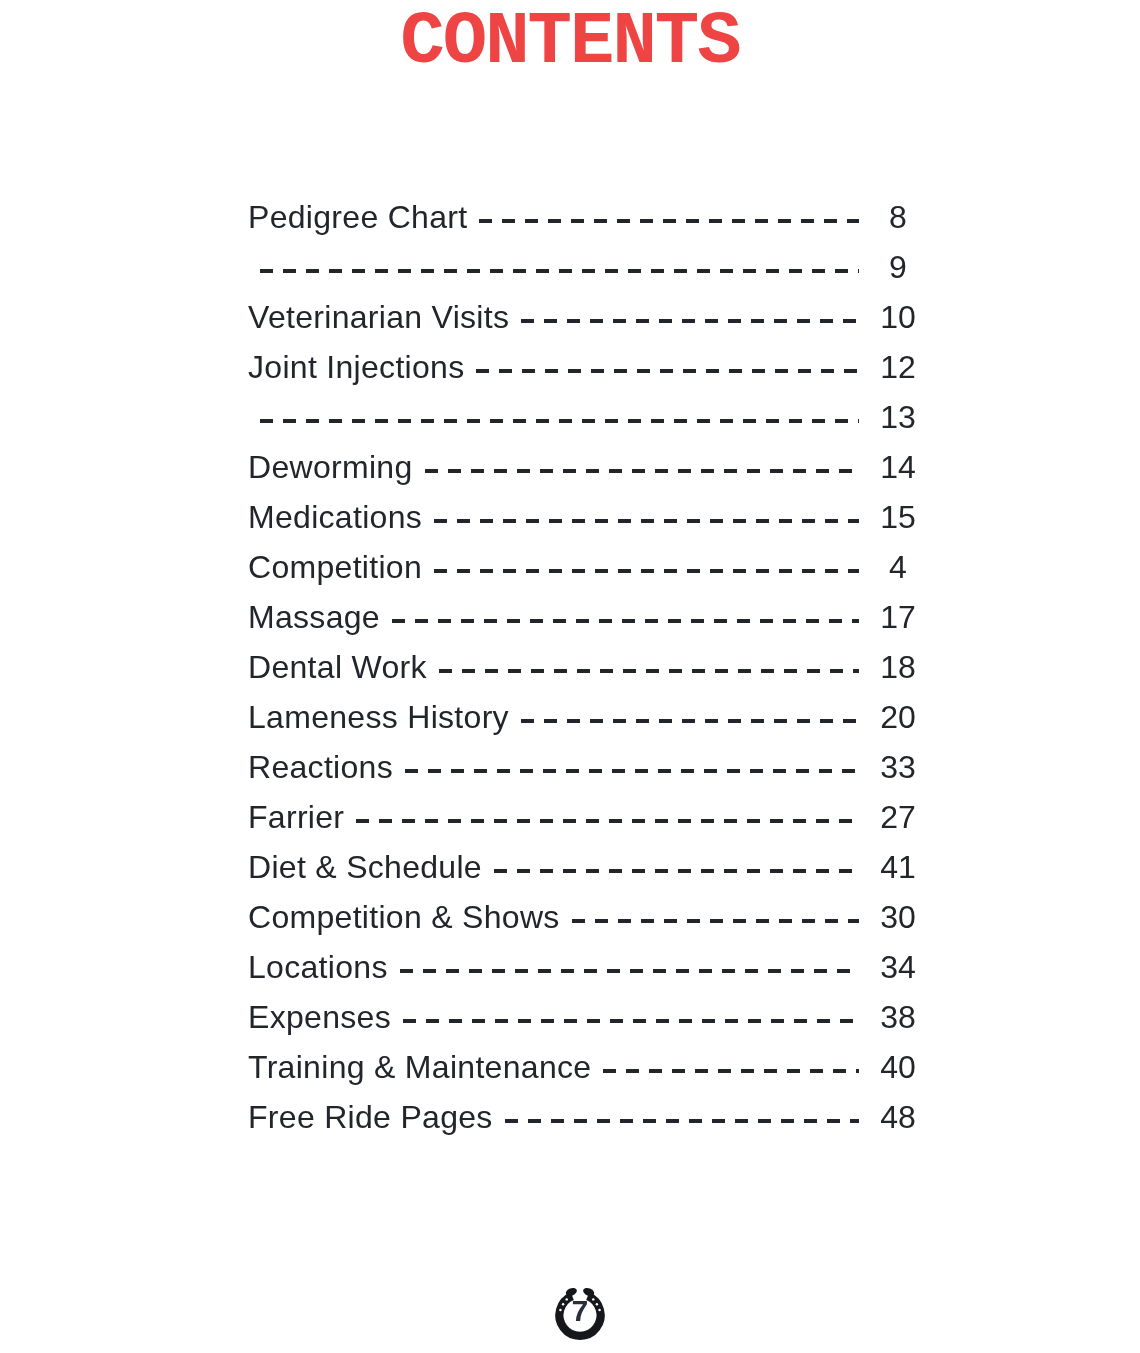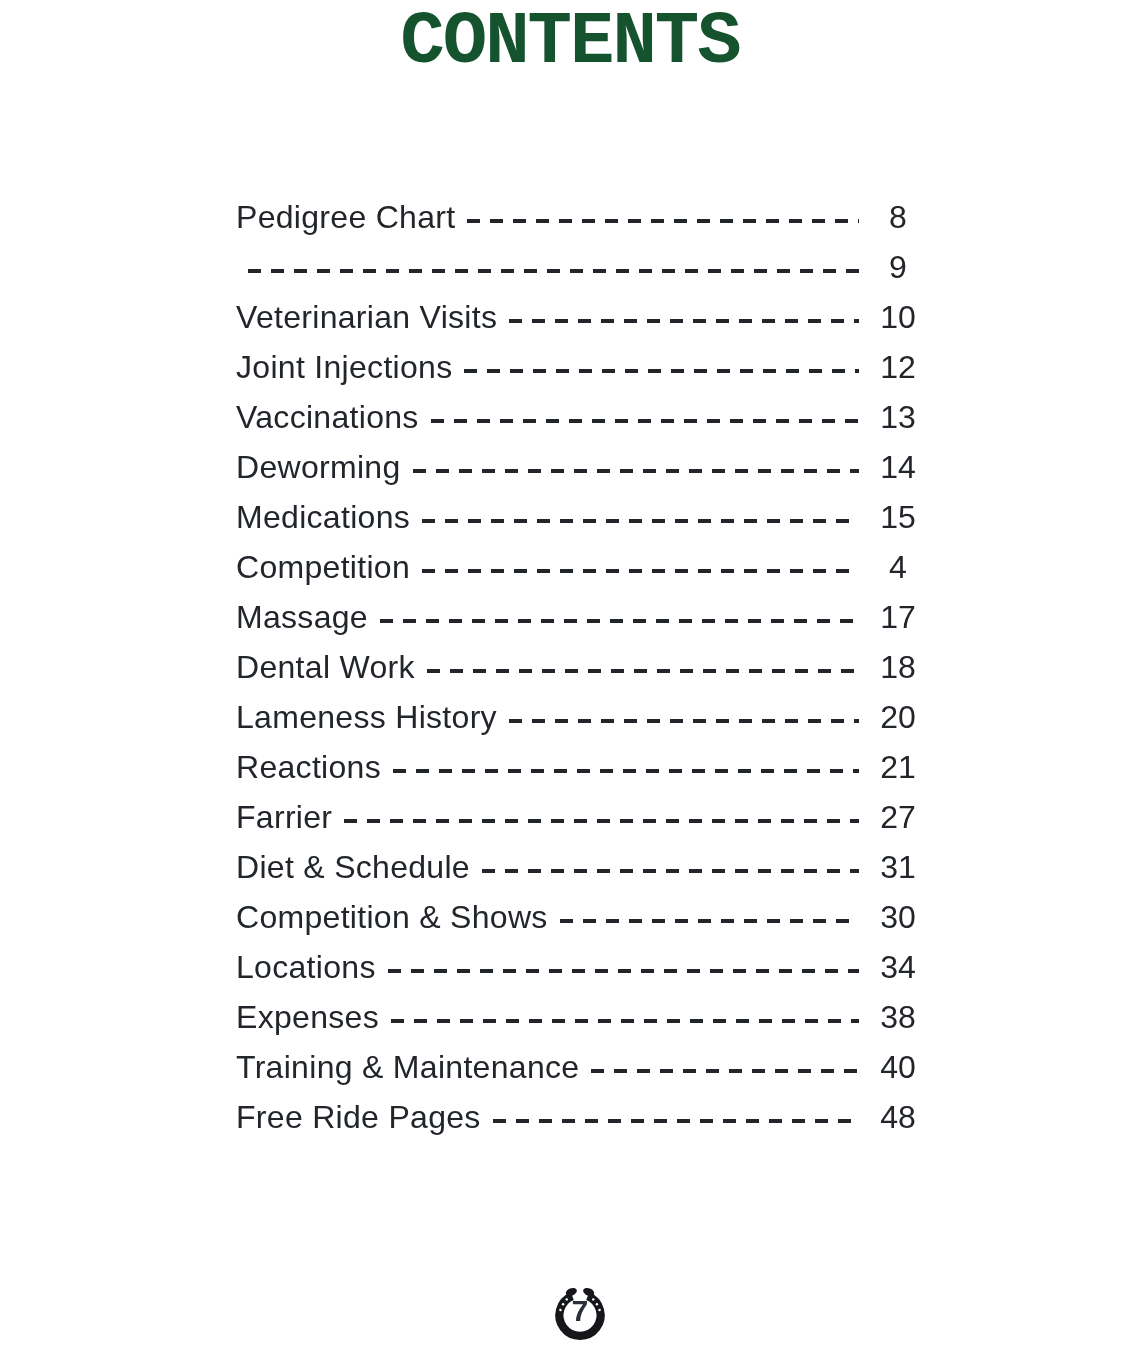--- a/index.html
+++ b/index.html
@@ -16,29 +16,30 @@
     overflow: hidden;
   }
   .page-title {
     margin: 4px 0 0 0;
     text-align: center;
     font-family: "Liberation Mono", "DejaVu Sans Mono", monospace;
     font-weight: 700;
     font-size: 74px;
     line-height: 1.05;
     letter-spacing: -2px;
-    color: #14532d;
+    color: #ef4444;
   }
   .toc {
     margin-top: 110px;
     padding: 0 213px 0 236px;
   }
   .toc-row {
     display: flex;
     height: 50px;
+    margin-left: 12px;
   }
   .toc-label {
     flex: 0 0 auto;
     font-size: 32px;
     line-height: 50px;
     letter-spacing: 0.3px;
     white-space: nowrap;
   }
   .toc-leader {
     flex: 1 1 auto;
@@ -94,21 +95,20 @@
       <span class="toc-page">10</span>
     </div>
 
     <div class="toc-row">
       <span class="toc-label">Joint Injections</span>
       <span class="toc-leader"></span>
       <span class="toc-page">12</span>
     </div>
 
     <div class="toc-row">
-      <span class="toc-label">Vaccinations</span>
       <span class="toc-leader"></span>
       <span class="toc-page">13</span>
     </div>
 
     <div class="toc-row">
       <span class="toc-label">Deworming</span>
       <span class="toc-leader"></span>
       <span class="toc-page">14</span>
     </div>
 
@@ -138,33 +138,33 @@
 
     <div class="toc-row">
       <span class="toc-label">Lameness History</span>
       <span class="toc-leader"></span>
       <span class="toc-page">20</span>
     </div>
 
     <div class="toc-row">
       <span class="toc-label">Reactions</span>
       <span class="toc-leader"></span>
-      <span class="toc-page">21</span>
+      <span class="toc-page">33</span>
     </div>
 
     <div class="toc-row">
       <span class="toc-label">Farrier</span>
       <span class="toc-leader"></span>
       <span class="toc-page">27</span>
     </div>
 
     <div class="toc-row">
       <span class="toc-label">Diet &amp; Schedule</span>
       <span class="toc-leader"></span>
-      <span class="toc-page">31</span>
+      <span class="toc-page">41</span>
     </div>
 
     <div class="toc-row">
       <span class="toc-label">Competition &amp; Shows</span>
       <span class="toc-leader"></span>
       <span class="toc-page">30</span>
     </div>
 
     <div class="toc-row">
       <span class="toc-label">Locations</span>

